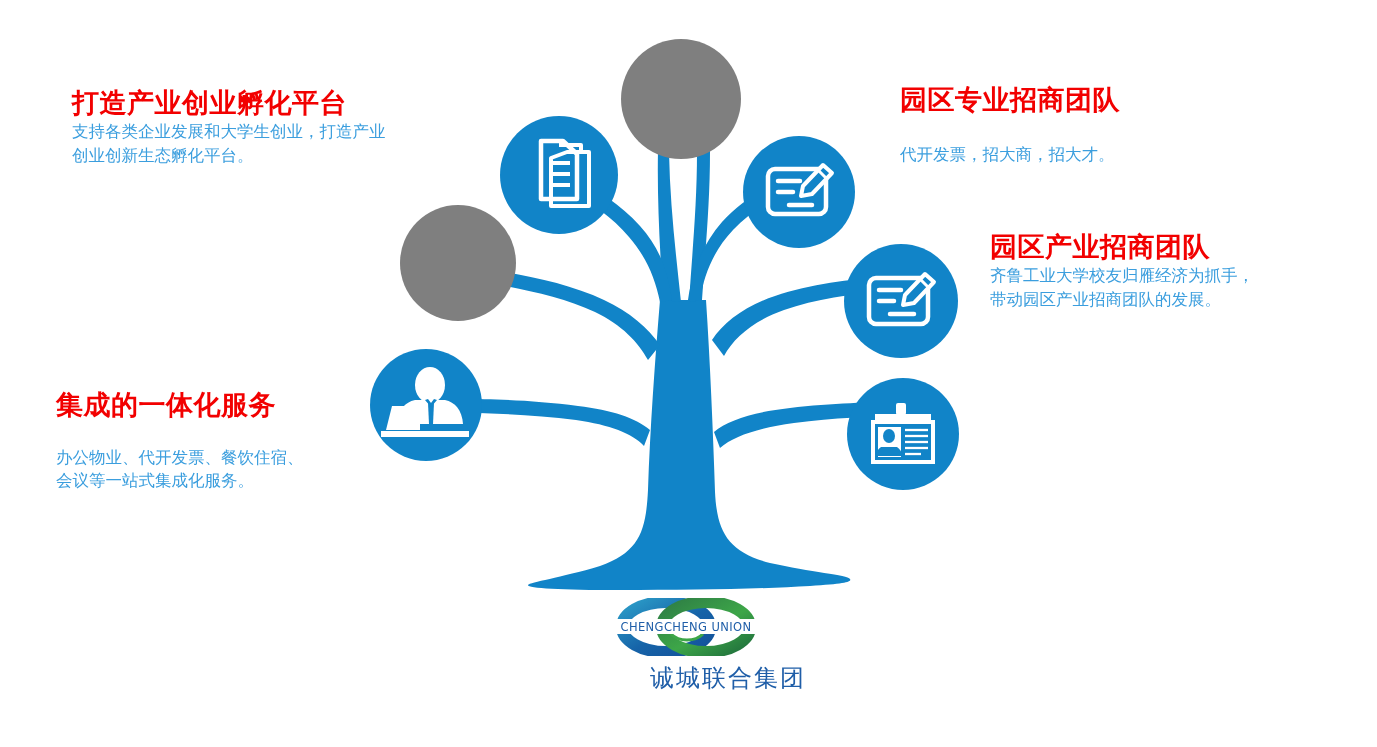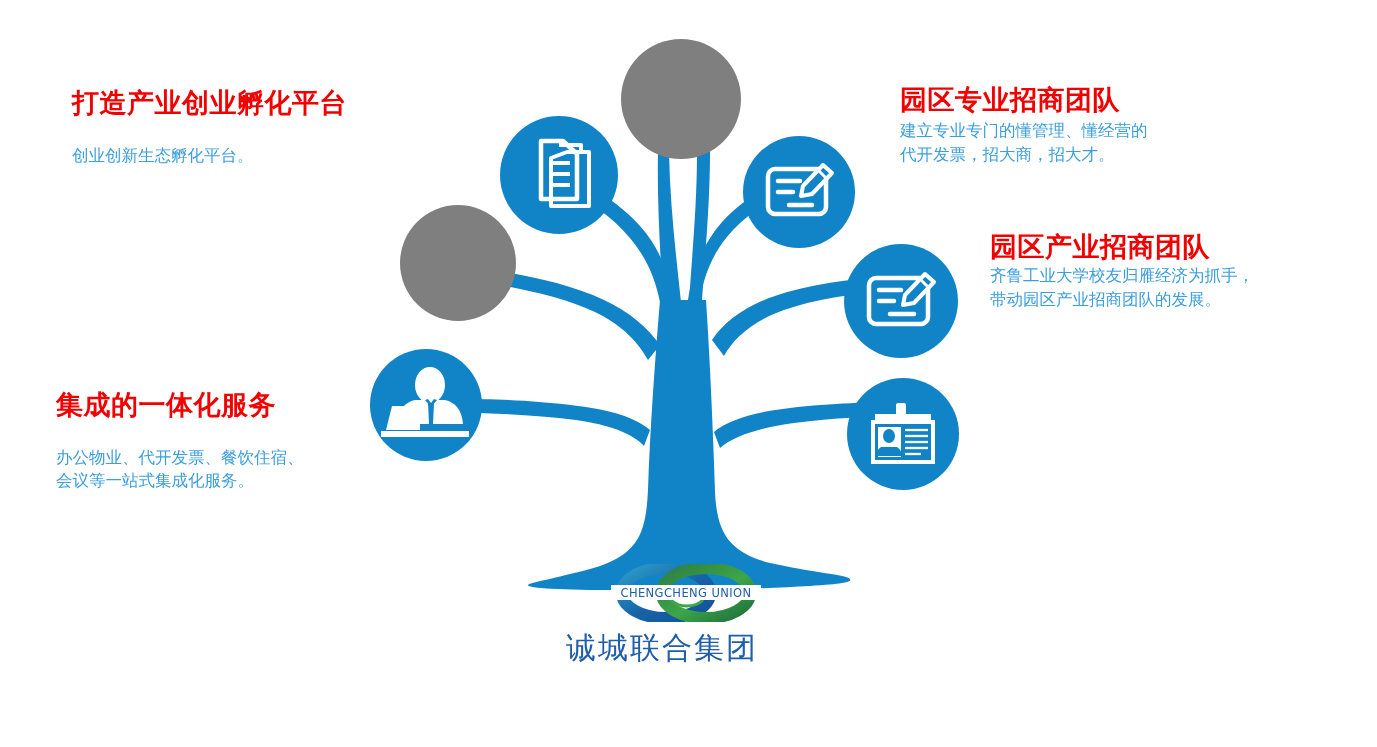--- a/index.html
+++ b/index.html
@@ -51,29 +51,29 @@
   .block-tl { left: 72px;  top: 88px;  width: 420px; }
   .block-tr { left: 900px; top: 88px;  width: 400px; font-family: Liberation Mono, monospace; }
   .block-mr { left: 990px; top: 232px; width: 390px; }
   .block-bl { left: 56px;  top: 390px; width: 330px; }
   .block-br { left: 992px; top: 388px; width: 385px; }
 
   
   .logo-wrap {
     position: absolute;
     left: 566px;
-    top: 564px;
+    top: 598px;
     width: 240px;
-    text-align: left;
+    text-align: right;
     z-index: 5;
   }
   .logo-mark { display: block; margin: 0 auto; }
   .logo-name {
     margin: 6px 0 0 0;
-    font-size: 30px;
+    font-size: 24px;
     color: #1f5ea8;
     letter-spacing: 2px;
     font-weight: 500;
   }
 </style>
 </head>
 <body>
 
 <div id="canvas">
 
@@ -233,29 +233,29 @@
           <line x1="905" y1="448" x2="928" y2="448"></line>
           <line x1="905" y1="454" x2="921" y2="454"></line>
         </g>
       </g>
     </g>
   </svg>
 
   <div class="info-block block-tl">
     <h2 class="info-title">打造产业创业孵化平台</h2>
     <p class="info-body">
-      <br>
+      <span>支持各类企业发展和大学生创业，打造产业</span><br>
       <span>创业创新生态孵化平台。</span>
     </p>
   </div>
 
   <div class="info-block block-tr">
     <h2 class="info-title">园区专业招商团队</h2>
     <p class="info-body">
-      <span>建立专业专门的懂管理、懂经营的</span><br>
+      <br>
       <span>代开发票，招大商，招大才。</span>
     </p>
   </div>
 
   <div class="info-block block-mr">
     <h2 class="info-title">园区产业招商团队</h2>
     <p class="info-body">
       <span>齐鲁工业大学校友归雁经济为抓手，</span><br>
       <span>带动园区产业招商团队的发展。</span>
     </p>

